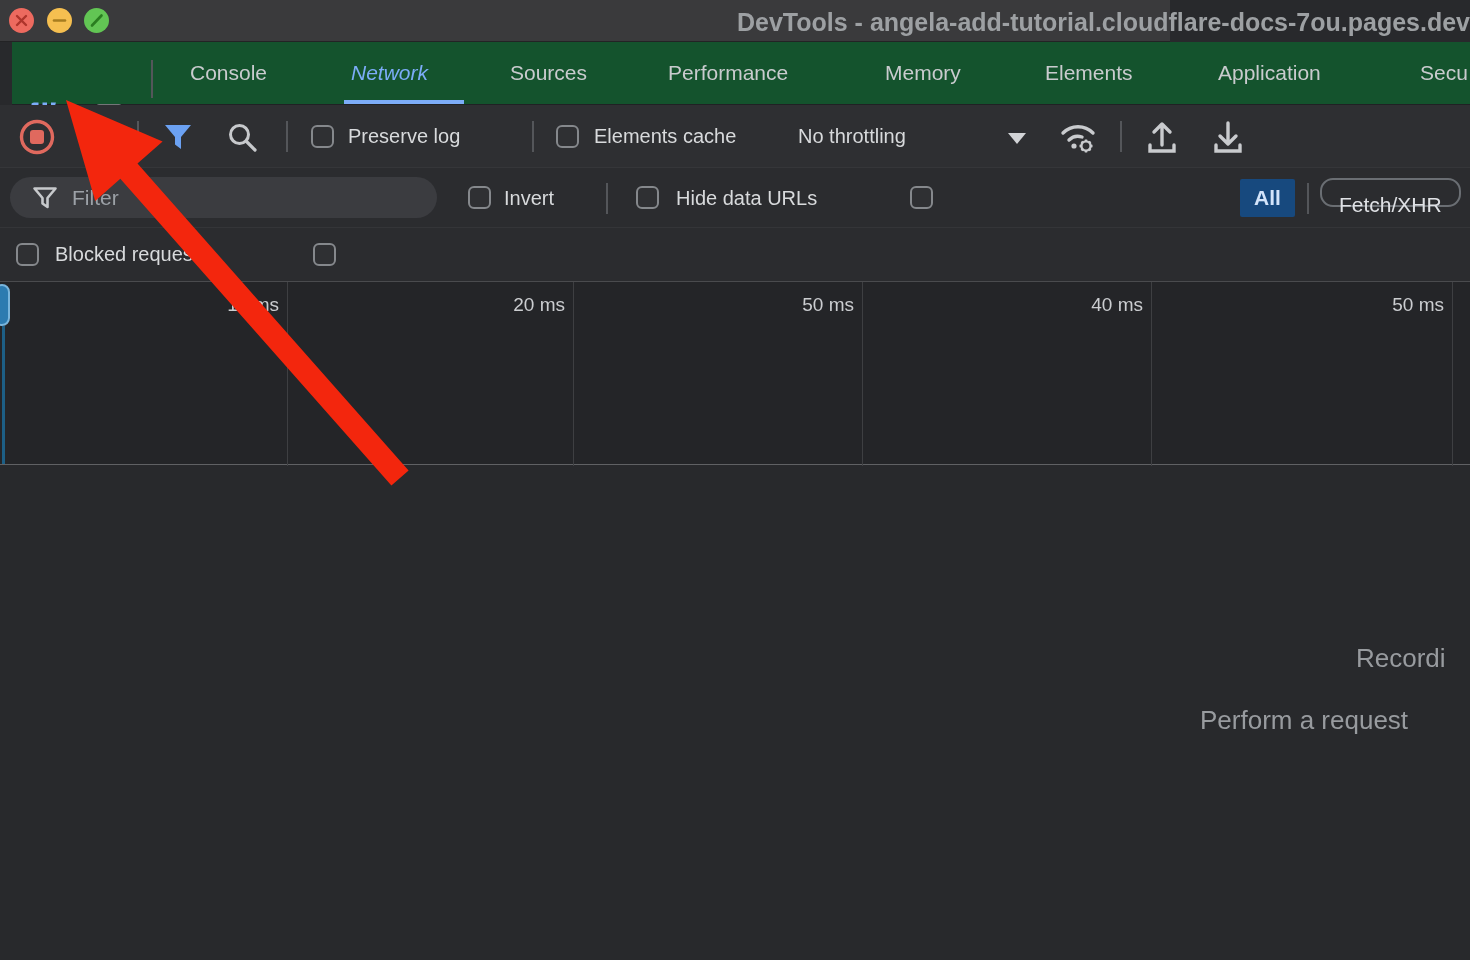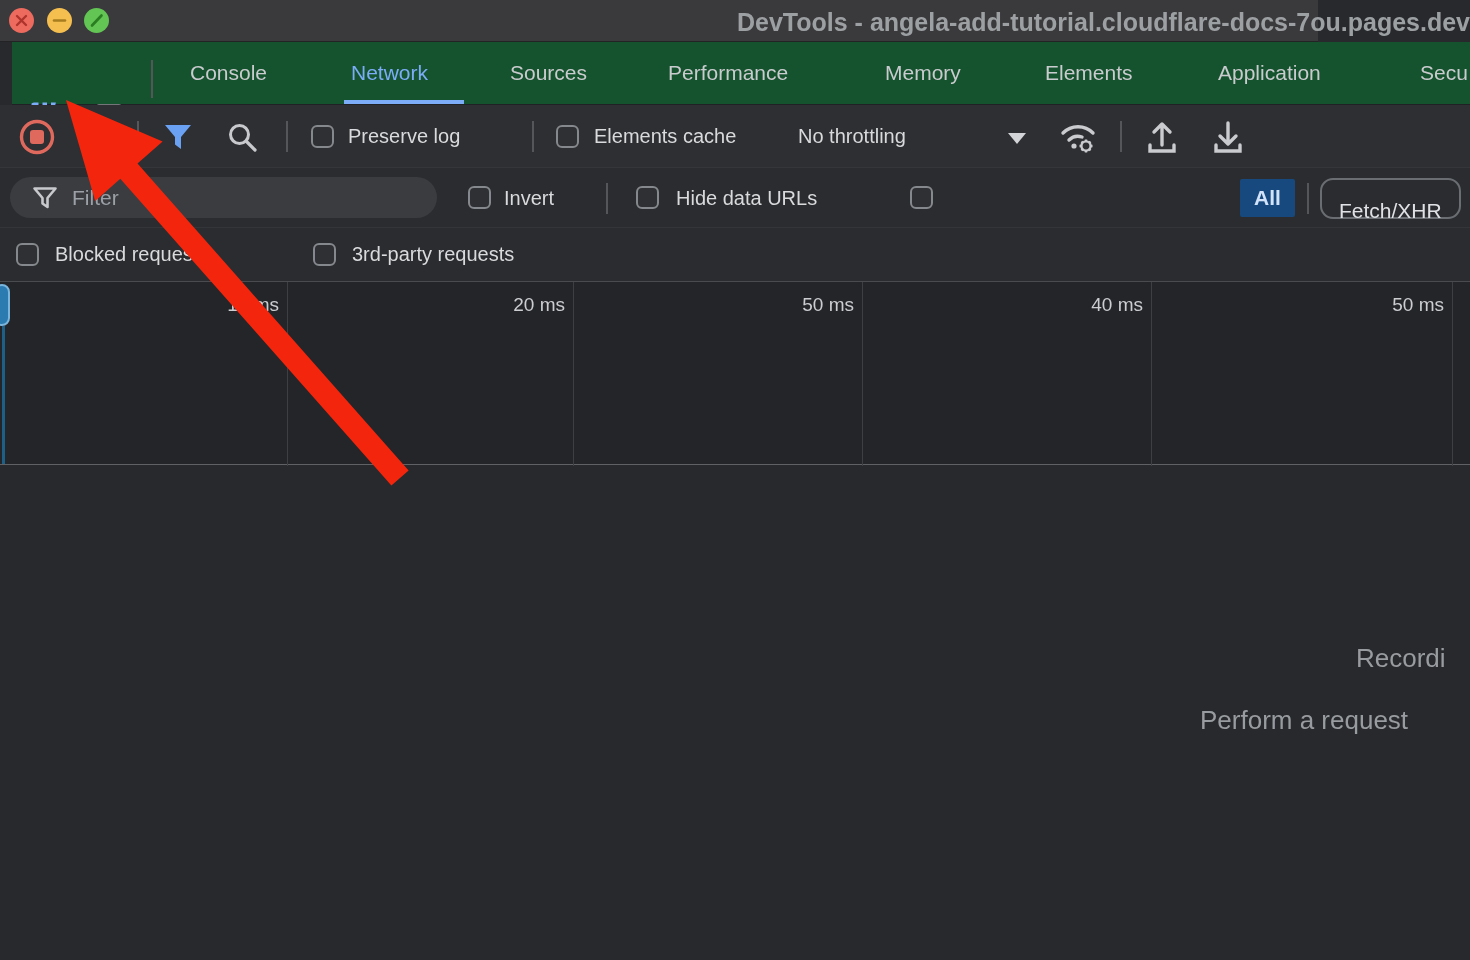--- a/index.html
+++ b/index.html
@@ -1,32 +1,32 @@
 <!DOCTYPE html>
 <html><head>
 <meta charset="utf-8">
 <style>
   * { margin:0; padding:0; box-sizing:border-box; }
   html,body { width:1470px; height:960px; overflow:hidden; background:#28292c;
     font-family:"Liberation Sans","DejaVu Sans",sans-serif; }
   #screen { position:relative; width:1470px; height:960px; overflow:hidden; background:#28292c; }
 
   
-  #titlebar { position:absolute; left:0; top:0; width:1318px; height:42px; background:#3a3a3c;
+  #titlebar { position:absolute; left:0; top:0; width:1170px; height:42px; background:#3a3a3c;
     border-bottom:1px solid #232325; }
   .traffic { position:absolute; top:8px; width:25px; height:25px; border-radius:50%; }
   #titlebar .win-title { position:absolute; left:737px; top:0; height:42px; line-height:44px;
     font-size:25px; font-weight:700; color:#9da0a3; white-space:nowrap; }
 
   
   #tabbar { position:absolute; left:12px; top:42px; width:1470px; height:63px; background:#14532d;
     border-bottom:1px solid #202124; }
   .tab { position:absolute; top:0; height:62px; line-height:62px; font-size:21px; color:#c9cbce;
     white-space:nowrap; cursor:default; }
-  .tab.active { color:#7cacf8; }
+  .tab.active { color:#7cacf8;font-style:italic; }
   #net-underline { position:absolute; left:332px; top:58px; width:120px; height:4px; background:#7cacf8; }
   .toolicon { position:absolute; display:inline-block; }
   .vsep { position:absolute; width:2px; background:#54565a; }
 
   
   #nettoolbar  { position:absolute; left:0; top:105px; width:1470px; height:63px; background:#2e2f32;
     border-bottom:1px solid #353639; }
   #filterrow   { position:absolute; left:0; top:168px; width:1470px; height:60px; background:#2b2c2f;
     border-bottom:1px solid #343538; }
   #filterrow2  { position:absolute; left:0; top:228px; width:1470px; height:53px; background:#2b2c2f; }
@@ -36,21 +36,21 @@
   #filterrow2 .bar-label { line-height:53px; }
   .cb { position:absolute; width:23px; height:23px; border:2px solid #85888c; border-radius:6px;
     background:#2f3033; cursor:pointer; }
 
   #filter-pill { position:absolute; left:10px; top:9px; width:427px; height:41px; border-radius:21px;
     background:#3b3c40; }
   #filter-pill .ph { position:absolute; left:62px; top:0; line-height:41px; font-size:21px; color:#9ca1a7; }
 
   .chip-all { position:absolute; left:1240px; top:11px; height:38px; line-height:38px; padding:0 14px;
     border-radius:2px; background:#17497e; color:#d3e4fa; font-size:21px; font-weight:700; cursor:pointer; }
-  .chip-fetch { position:absolute; left:1320px; top:10px; height:41px; line-height:38px; padding:12px 17px;
+  .chip-fetch { position:absolute; left:1320px; top:10px; height:29px; line-height:38px; padding:6px 17px;
     border-radius:13px; border:2px solid #6a6e73; color:#dfe1e5; font-size:21px; cursor:pointer; white-space:nowrap; }
 
   
   #timeline { position:absolute; left:0; top:281px; width:1470px; height:184px; background:#242528;
     border-top:1px solid #4a4b4e; border-bottom:1px solid #606164; }
   .tl-div { position:absolute; top:0; width:1px; height:184px; background:#3e3f42; }
   .tl-tick { position:absolute; top:12px; width:110px; text-align:right; font-size:19px; color:#cbcdd0;
     white-space:nowrap; }
   #ov-handle { position:absolute; left:-6px; top:2px; width:16px; height:42px; border-radius:8px;
     background:#2c7bb0; border:2px solid #79b5dc; }
@@ -198,21 +198,20 @@
     <span class="cb" style="left:910px; top:18px;"></span>
     <span class="chip-all">All</span>
     <span class="vsep" style="left:1307px; top:15px; height:31px;"></span>
     <span class="chip-fetch">Fetch/XHR</span>
   </div>
 
   <div id="filterrow2">
     <span class="cb" style="left:16px; top:15px;"></span>
     <span class="bar-label" style="left:55px;">Blocked requests</span>
     <span class="cb" style="left:313px; top:15px;"></span>
-    <span class="bar-label" style="left:352px;">3rd-party requests</span>
   </div>
 
   <div id="timeline">
     <div class="tl-div" style="left:287px;"></div>
     <div class="tl-div" style="left:573px;"></div>
     <div class="tl-div" style="left:862px;"></div>
     <div class="tl-div" style="left:1151px;"></div>
     <div class="tl-div" style="left:1452px;"></div>
     <span class="tl-tick" style="left:169px;">10 ms</span>
     <span class="tl-tick" style="left:455px;">20 ms</span>

